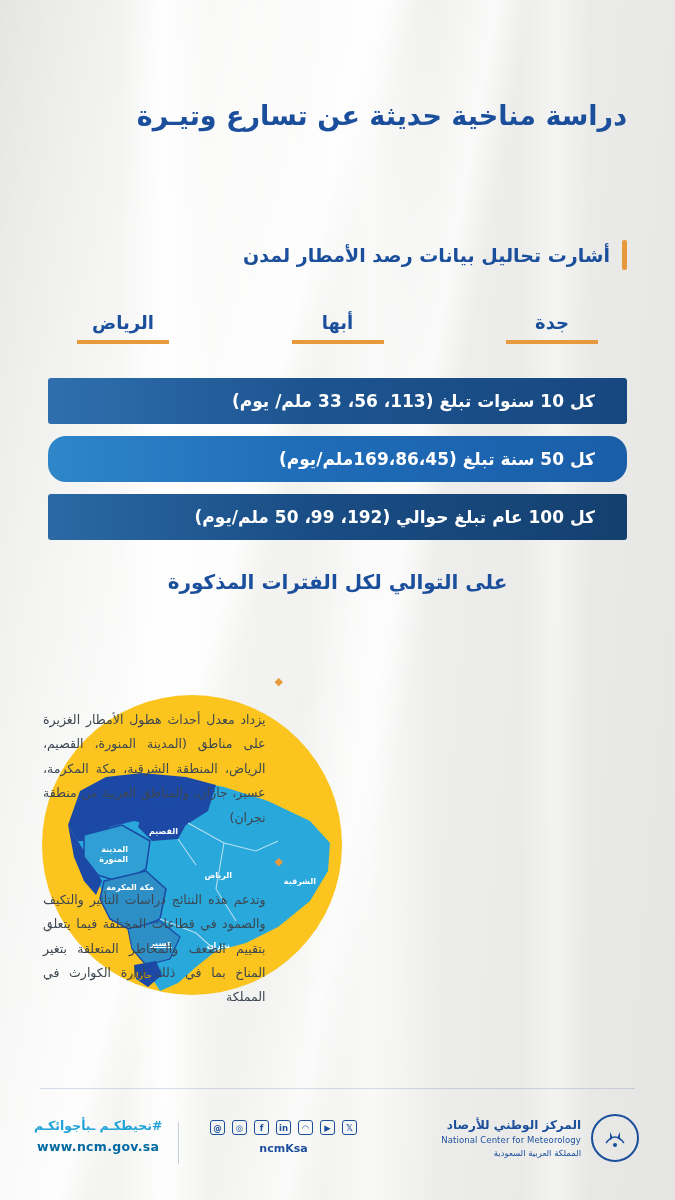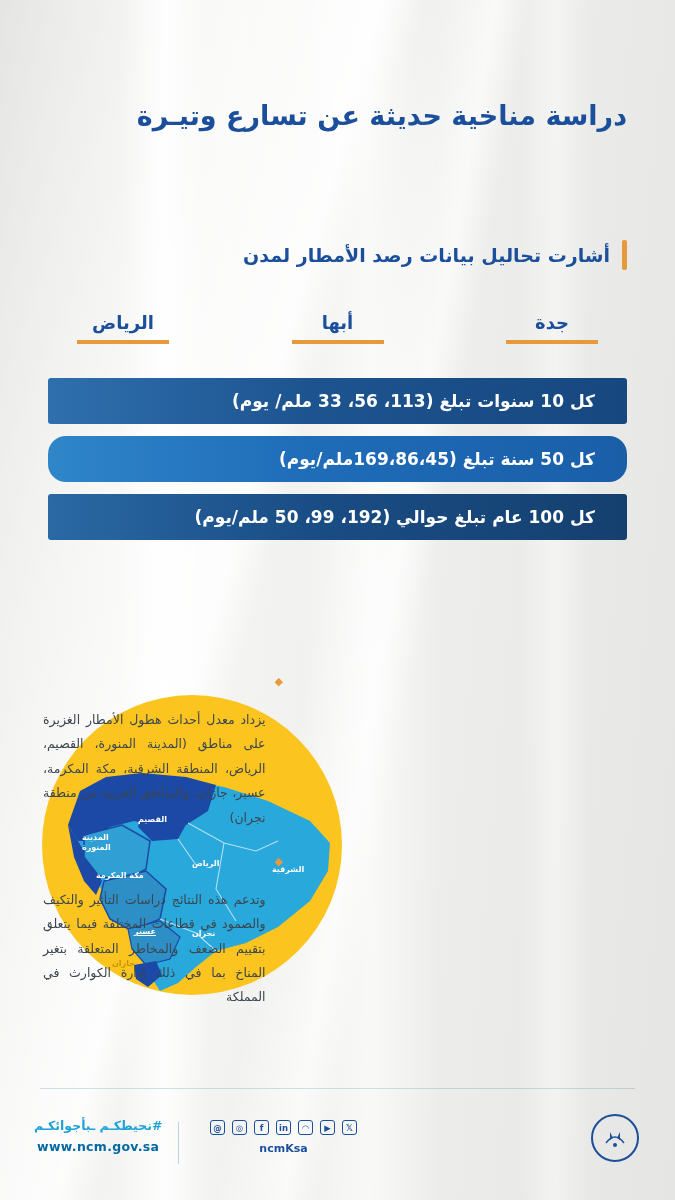--- a/index.html
+++ b/index.html
@@ -91,21 +91,21 @@
   
   .map-area { position: absolute; top: 655px; right: 0; left: 0; height: 360px; }
   .map-circle {
     position: absolute; left: 42px; top: 40px;
     width: 300px; height: 300px; border-radius: 50%;
     background: #fbc41f;
   }
   .map-svg { position: absolute; left: 10px; top: 20px; }
   .map-label {
     position: absolute; color: #ffffff; font-size: 8px; font-weight: bold;
-    text-align: left; line-height: 1.25; pointer-events: none;
+    text-align: right; line-height: 1.25; pointer-events: none; margin-top: 12px;
   }
 
   
   .bullets {
     position: absolute; top: 672px; right: 392px; width: 240px;
     direction: rtl; text-align: justify;
   }
   .bullet { display: flex; gap: 9px; margin-bottom: 22px; }
   .bullet-dot {
     flex: 0 0 auto; color: #e79a3c; font-size: 11px; line-height: 1.9;
@@ -193,20 +193,21 @@
       <div class="city-underline"></div>
     </div>
   </div>
 
   <div class="rows">
     <div class="row row-a">كل 10 سنوات تبلغ (113، 56، 33 ملم/ يوم)</div>
     <div class="row row-b">كل 50 سنة تبلغ (169،86،45ملم/يوم)</div>
     <div class="row row-c">كل 100 عام تبلغ حوالي (192، 99، 50 ملم/يوم)</div>
   </div>
 
+  <div class="footnote">على التوالي لكل الفترات المذكورة</div>
 
   <div class="map-area">
     <div class="map-circle"></div>
     <svg class="map-svg" width="400" height="330" viewBox="0 0 400 330">
 
       <path fill="#29a8db" d="M60,150 L70,118 L96,104 L130,100 L172,104 L214,112 L258,126 L300,146 L320,168
            L318,196 L300,226 L268,252 L236,268 L206,276 L186,292 L168,308 L150,316
            L140,300 L132,272 L118,250 L104,232 L90,212 L78,190 L66,170 Z"></path>
 
       <path fill="#1b49a5" d="M58,150 L70,116 L96,102 L132,98 L176,102 L206,110 L198,136 L176,150 L150,152
@@ -254,20 +255,25 @@
     <div class="footer-sep"></div>
 
     <div class="ncm-logo">
       <div class="ncm-emblem">
         <svg width="30" height="30" viewBox="0 0 30 30" aria-hidden="true">
           <path d="M6 20 q9 -12 18 0" fill="none" stroke="#1b4f9c" stroke-width="1.4"></path>
           <path d="M10 9 l3 6 l-3 2 z M20 9 l-3 6 l3 2 z" fill="#1b4f9c"></path>
           <circle cx="15" cy="22" r="2" fill="#1b4f9c"></circle>
         </svg>
       </div>
+      <div class="ncm-text">
+        <div class="ncm-ar">المركز الوطني للأرصاد</div>
+        <div class="ncm-en">National Center for Meteorology</div>
+        <div class="ncm-ar2">المملكة العربية السعودية</div>
+      </div>
     </div>
 
     <div class="social">
       <div class="social-icons">
         <div class="sicon">𝕏</div>
         <div class="sicon">▶</div>
         <div class="sicon">◠</div>
         <div class="sicon">in</div>
         <div class="sicon">f</div>
         <div class="sicon">◎</div>

